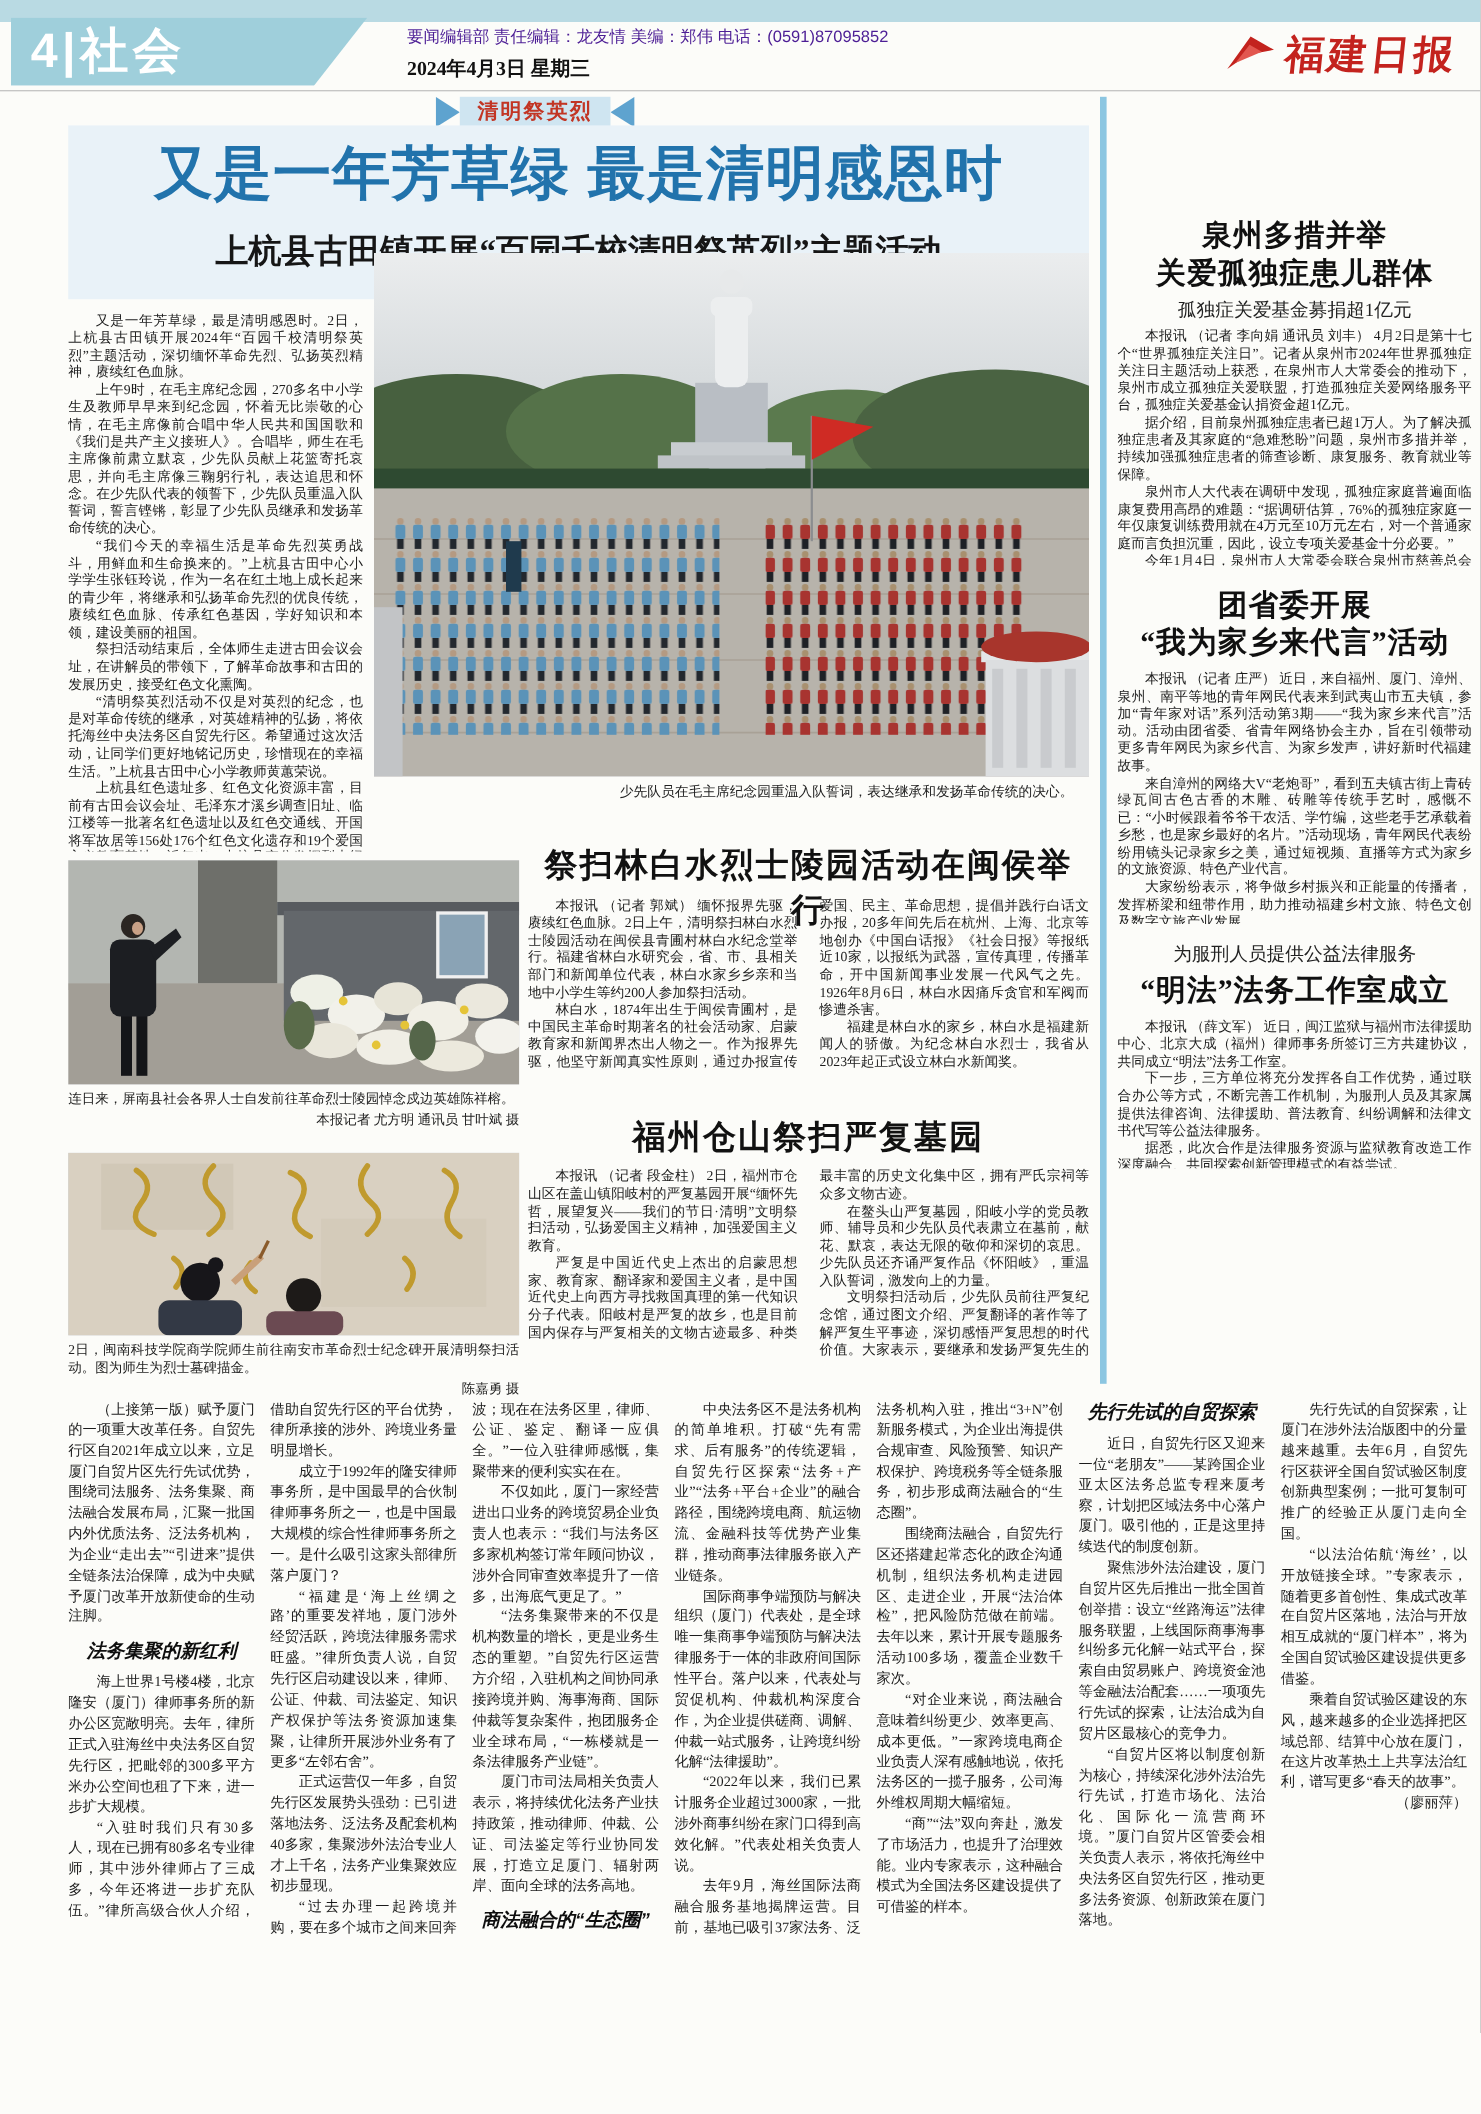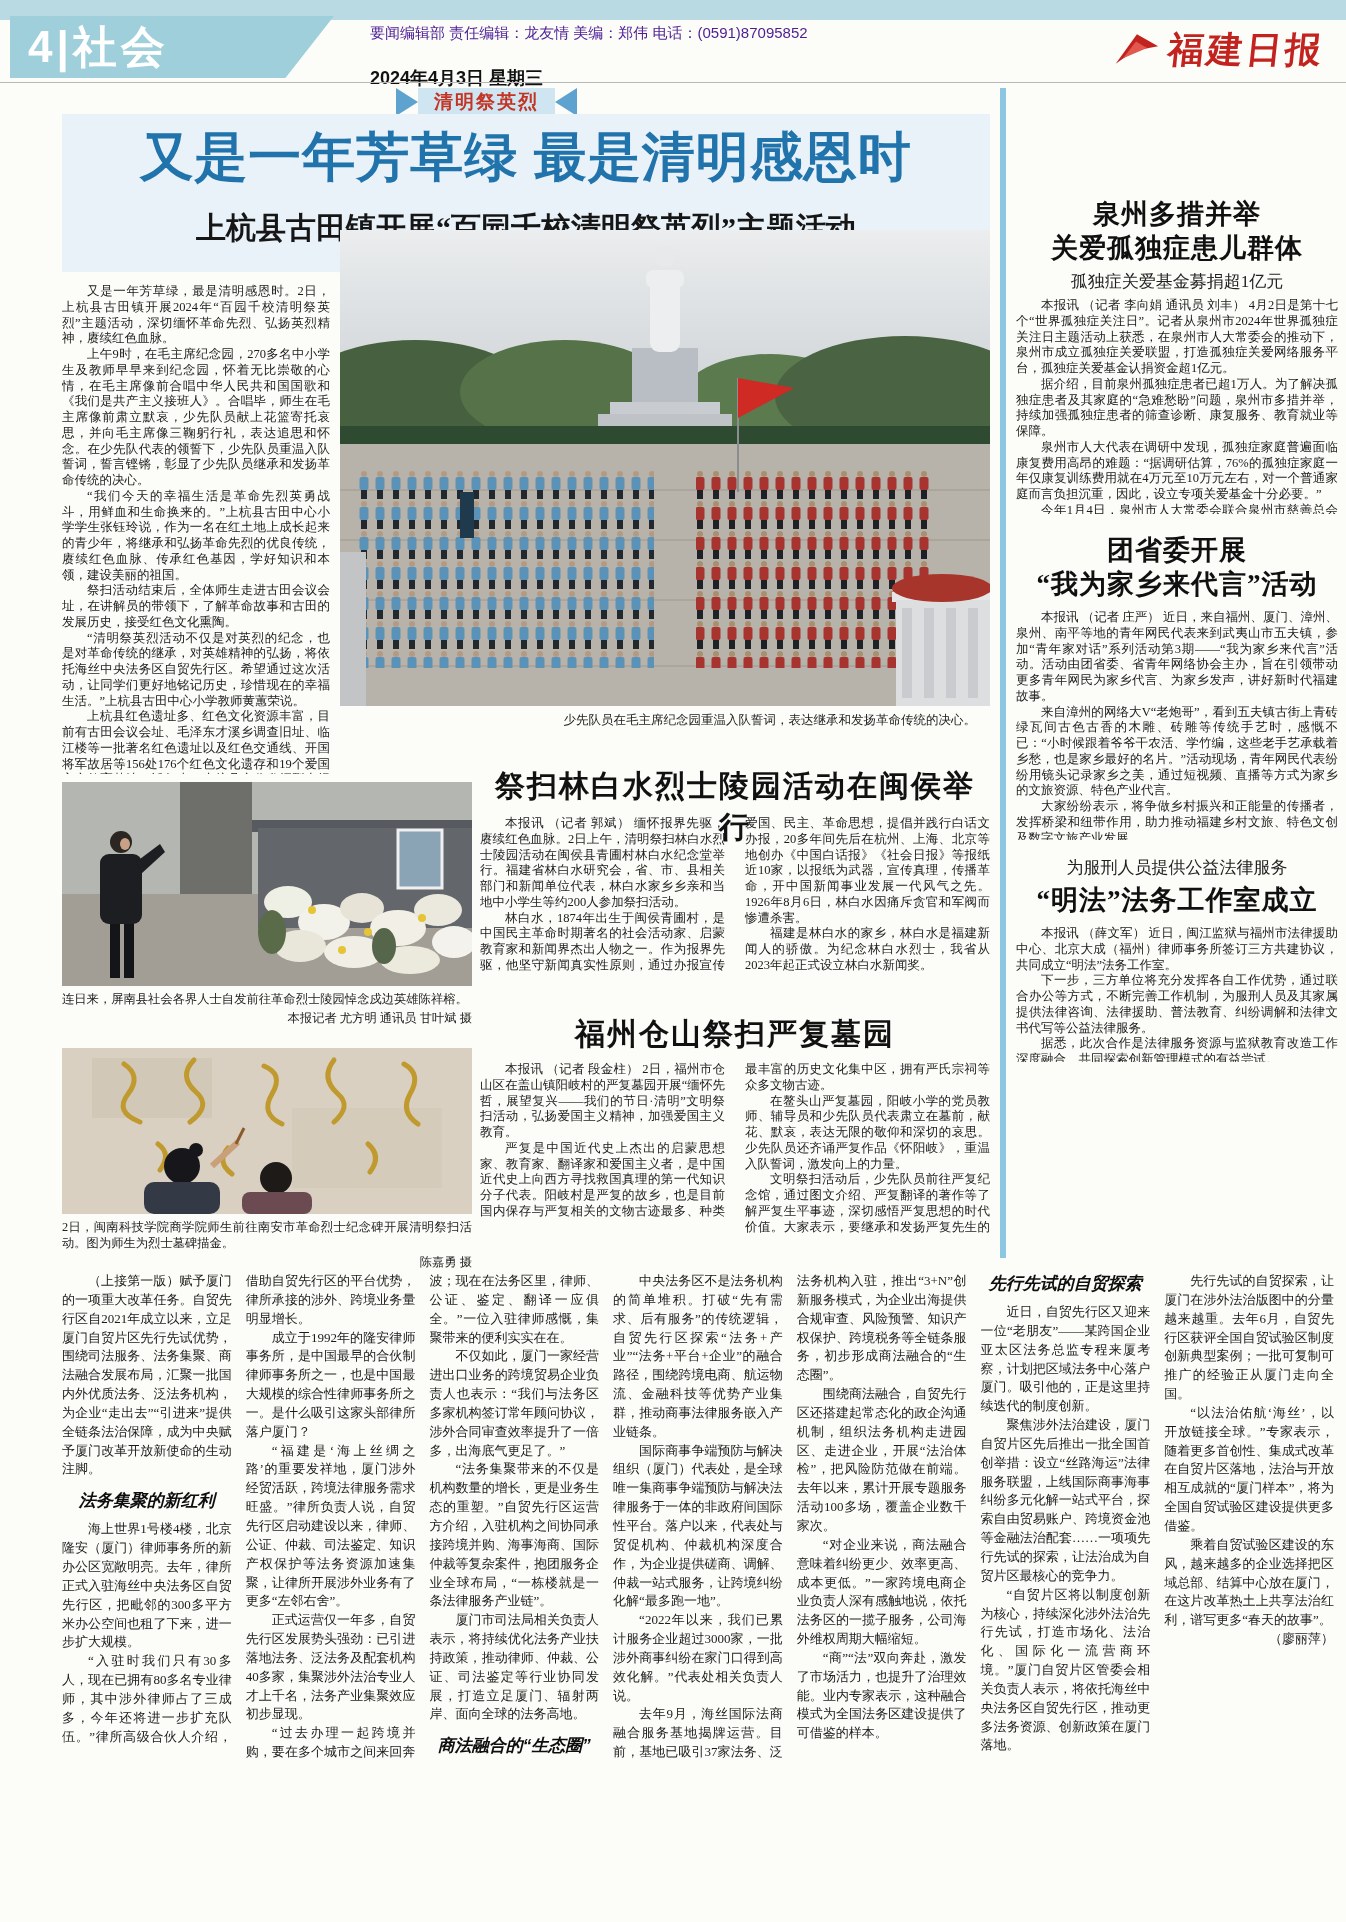--- a/index.html
+++ b/index.html
@@ -6,21 +6,21 @@
   body { background:#888; font-family:"Liberation Serif","DejaVu Serif",serif; }
   .page { position:relative; width:1346px; height:1922px; margin:0 auto; background:#fcfcf9; overflow:hidden; color:#1a1a1a; }
 
   
   .topstrip { position:absolute; left:0; top:8; width:1346px; height:20px; background:#b9dae3; }
   .sectionbox { position:absolute; left:10px; top:16px; width:324px; height:62px; background:#9fcfdb;
     clip-path:polygon(0 0,100% 0,85% 100%,0 100%); color:#fff;
     font-family:"Liberation Sans",sans-serif; font-weight:bold; font-size:44px; line-height:62px; padding-left:18px; letter-spacing:4px; }
   .masthead { position:absolute; left:370px; top:24px; font-family:"Liberation Sans",sans-serif; }
   .masthead .l1 { font-size:15px; font-weight:normal; color:#4c1d95; }
-  .masthead .l2 { font-size:18px; font-weight:bold; margin-top:23px; color:#111; }
+  .masthead .l2 { font-size:18px; font-weight:bold; margin-top:7px; color:#111;font-family:Liberation Serif, serif; }
   .logo { position:absolute; right:22px; top:26px; display:flex; align-items:center; gap:8px; }
   .logo .name { font-size:36px; font-weight:bold; color:#c3231e; letter-spacing:3px; font-family:"Liberation Serif",serif; transform:skewX(-6deg); }
   .header-rule { position:absolute; left:0; top:82px; width:1346px; height:1px; background:#b9b9b9; }
 
   
   .badge { position:absolute; left:396px; top:88px; display:flex; align-items:center; height:28px; }
   .badge .chev { width:22px; height:28px; background:#5ea3cf; }
   .badge .chev.left  { clip-path:polygon(0 0,100% 50%,0 100%); }
   .badge .chev.right { clip-path:polygon(100% 0,0 50%,100% 100%); }
   .badge .mid { background:#cfe5f1; height:28px; line-height:28px; padding:0 16px; font-size:19px; font-weight:bold; color:#c23524; font-family:"Liberation Sans",sans-serif; letter-spacing:2px; }
@@ -299,21 +299,21 @@
         <p>正式运营仅一年多，自贸先行区发展势头强劲：已引进落地法务、泛法务及配套机构40多家，集聚涉外法治专业人才上千名，法务产业集聚效应初步显现。</p>
         <p>“过去办理一起跨境并购，要在多个城市之间来回奔波；现在在法务区里，律师、公证、鉴定、翻译一应俱全。”一位入驻律师感慨，集聚带来的便利实实在在。</p>
         <p>不仅如此，厦门一家经营进出口业务的跨境贸易企业负责人也表示：“我们与法务区多家机构签订常年顾问协议，涉外合同审查效率提升了一倍多，出海底气更足了。”</p>
         <p>“法务集聚带来的不仅是机构数量的增长，更是业务生态的重塑。”自贸先行区运营方介绍，入驻机构之间协同承接跨境并购、海事海商、国际仲裁等复杂案件，抱团服务企业全球布局，“一栋楼就是一条法律服务产业链”。</p>
         <p>厦门市司法局相关负责人表示，将持续优化法务产业扶持政策，推动律师、仲裁、公证、司法鉴定等行业协同发展，打造立足厦门、辐射两岸、面向全球的法务高地。</p>
       </div>
     <h3>商法融合的“生态圈”</h3>
     <div>
 
     <p>中央法务区不是法务机构的简单堆积。打破“先有需求、后有服务”的传统逻辑，自贸先行区探索“法务+产业”“法务+平台+企业”的融合路径，围绕跨境电商、航运物流、金融科技等优势产业集群，推动商事法律服务嵌入产业链条。</p>
-        <p>国际商事争端预防与解决组织（厦门）代表处，是全球唯一集商事争端预防与解决法律服务于一体的非政府间国际性平台。落户以来，代表处与贸促机构、仲裁机构深度合作，为企业提供磋商、调解、仲裁一站式服务，让跨境纠纷化解“最多跑一地”。</p>
+        <p>国际商事争端预防与解决组织（厦门）代表处，是全球唯一集商事争端预防与解决法律服务于一体的非政府间国际性平台。落户以来，代表处与贸促机构、仲裁机构深度合作，为企业提供磋商、调解、仲裁一站式服务，让跨境纠纷化解“法律援助”。</p>
         <p>“2022年以来，我们已累计服务企业超过3000家，一批涉外商事纠纷在家门口得到高效化解。”代表处相关负责人说。</p>
         <p>去年9月，海丝国际法商融合服务基地揭牌运营。目前，基地已吸引37家法务、泛法务机构入驻，推出“3+N”创新服务模式，为企业出海提供合规审查、风险预警、知识产权保护、跨境税务等全链条服务，初步形成商法融合的“生态圈”。</p>
         <p>围绕商法融合，自贸先行区还搭建起常态化的政企沟通机制，组织法务机构走进园区、走进企业，开展“法治体检”，把风险防范做在前端。去年以来，累计开展专题服务活动100多场，覆盖企业数千家次。</p>
         <p>“对企业来说，商法融合意味着纠纷更少、效率更高、成本更低。”一家跨境电商企业负责人深有感触地说，依托法务区的一揽子服务，公司海外维权周期大幅缩短。</p>
         <p>“商”“法”双向奔赴，激发了市场活力，也提升了治理效能。业内专家表示，这种融合模式为全国法务区建设提供了可借鉴的样本。</p>
       </div>
     <h3>先行先试的自贸探索</h3>
     <div>
 
     <p>近日，自贸先行区又迎来一位“老朋友”——某跨国企业亚太区法务总监专程来厦考察，计划把区域法务中心落户厦门。吸引他的，正是这里持续迭代的制度创新。</p>

